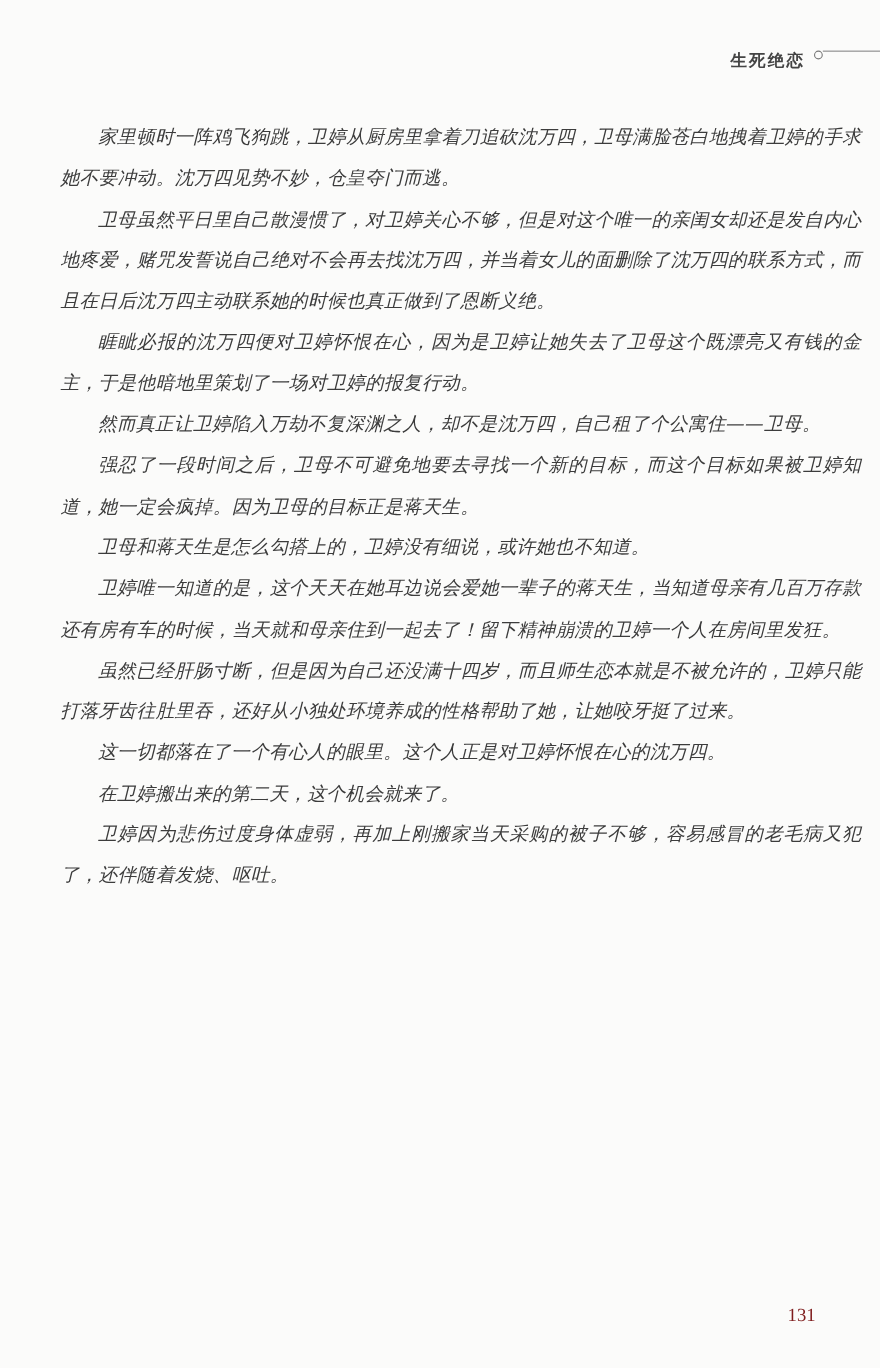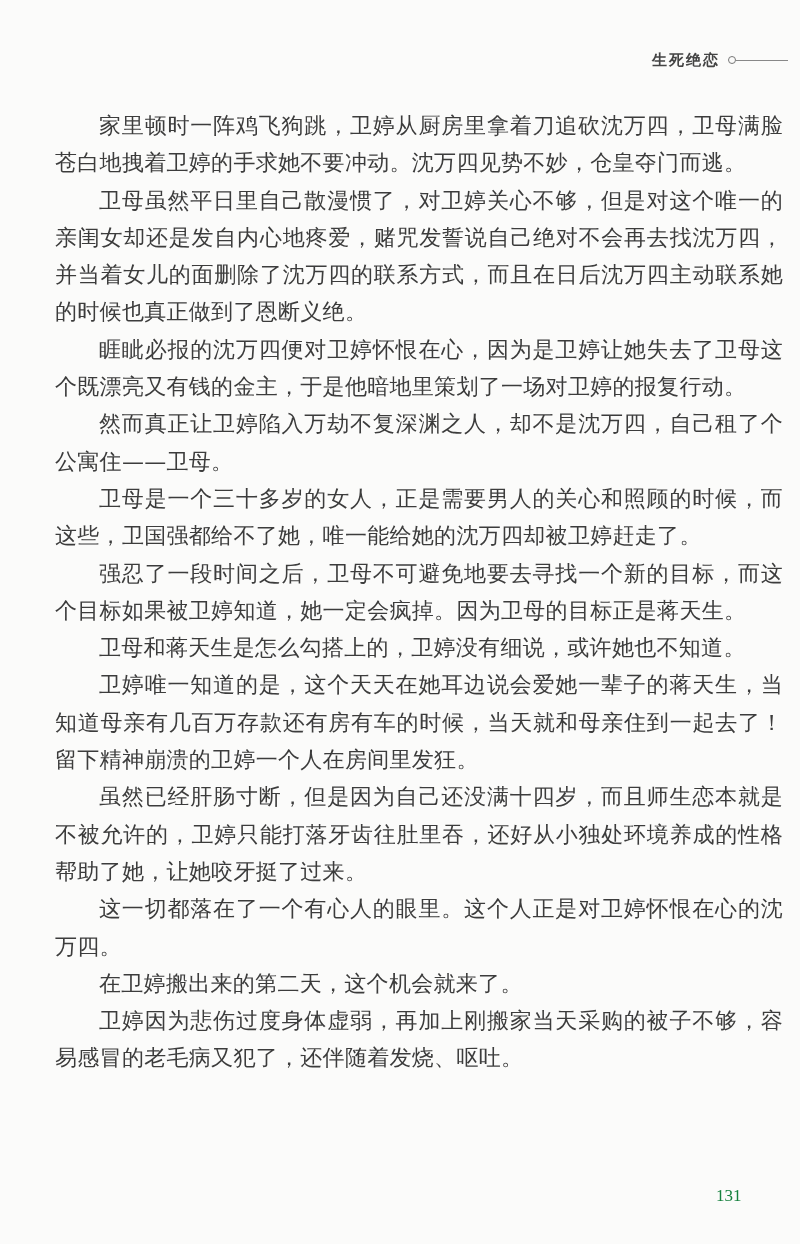--- a/index.html
+++ b/index.html
@@ -4,60 +4,59 @@
 <style>
   html, body { margin: 0; padding: 0; }
   body {
     width: 800px; height: 1244px;
     background: #fbfbfa;
     position: relative; overflow: hidden;
     font-family: "DejaVu Sans", sans-serif;
     color: #3a3a3a;
   }
   .header {
-    position: absolute; top: 46px; right: 12px; height: 28px;
-    display: flex; align-items: center;
+    position: absolute; top: 46px; right: 0; height: 28px;
+    display: flex; 
   }
   .header-title {
     font-family: "DejaVu Serif", serif;
     font-size: 15px; color: #444; letter-spacing: 2px; font-weight: bold;
   }
   .header-circle {
     width: 6px; height: 6px; border: 1px solid #777; border-radius: 50%;
     margin-left: 8px;
   }
   .header-line { width: 52px; height: 1px; background: #888; }
   .body-text {
     position: absolute; left: 55px; top: 107px; width: 728px;
   }
   .para {
-    font-size: 22px; line-height: 37.3px; margin: 0;
+    font-size: 17px; line-height: 37.3px; margin: 0;
     text-indent: 2em; letter-spacing: 0.3px;
-    text-align: justify; color: #3c3c3c;
+    text-align: justify; color: #3c3c3c; font-style: italic;
   }
   .page-number {
     position: absolute; top: 1186px; left: 716px;
-    font-family: "Liberation Serif", serif; font-size: 17px; color: #15803d;
+    font-family: "Liberation Serif", serif; font-size: 17px; color: #7f1d1d;
   }
 </style>
 </head>
 <body>
 
 <div class="header">
   <span class="header-title">生死绝恋</span>
   <span class="header-circle"></span>
   <span class="header-line"></span>
 </div>
 
 <div class="body-text">
   <p class="para">家里顿时一阵鸡飞狗跳，卫婷从厨房里拿着刀追砍沈万四，卫母满脸苍白地拽着卫婷的手求她不要冲动。沈万四见势不妙，仓皇夺门而逃。</p>
   <p class="para">卫母虽然平日里自己散漫惯了，对卫婷关心不够，但是对这个唯一的亲闺女却还是发自内心地疼爱，赌咒发誓说自己绝对不会再去找沈万四，并当着女儿的面删除了沈万四的联系方式，而且在日后沈万四主动联系她的时候也真正做到了恩断义绝。</p>
   <p class="para">睚眦必报的沈万四便对卫婷怀恨在心，因为是卫婷让她失去了卫母这个既漂亮又有钱的金主，于是他暗地里策划了一场对卫婷的报复行动。</p>
   <p class="para">然而真正让卫婷陷入万劫不复深渊之人，却不是沈万四，自己租了个公寓住——卫母。</p>
-  <p class="para">卫母是一个三十多岁的女人，正是需要男人的关心和照顾的时候，而这些，卫国强都给不了她，唯一能给她的沈万四却被卫婷赶走了。</p>
   <p class="para">强忍了一段时间之后，卫母不可避免地要去寻找一个新的目标，而这个目标如果被卫婷知道，她一定会疯掉。因为卫母的目标正是蒋天生。</p>
   <p class="para">卫母和蒋天生是怎么勾搭上的，卫婷没有细说，或许她也不知道。</p>
   <p class="para">卫婷唯一知道的是，这个天天在她耳边说会爱她一辈子的蒋天生，当知道母亲有几百万存款还有房有车的时候，当天就和母亲住到一起去了！留下精神崩溃的卫婷一个人在房间里发狂。</p>
   <p class="para">虽然已经肝肠寸断，但是因为自己还没满十四岁，而且师生恋本就是不被允许的，卫婷只能打落牙齿往肚里吞，还好从小独处环境养成的性格帮助了她，让她咬牙挺了过来。</p>
   <p class="para">这一切都落在了一个有心人的眼里。这个人正是对卫婷怀恨在心的沈万四。</p>
   <p class="para">在卫婷搬出来的第二天，这个机会就来了。</p>
   <p class="para">卫婷因为悲伤过度身体虚弱，再加上刚搬家当天采购的被子不够，容易感冒的老毛病又犯了，还伴随着发烧、呕吐。</p>
 </div>
 
 <div class="page-number">131</div>

